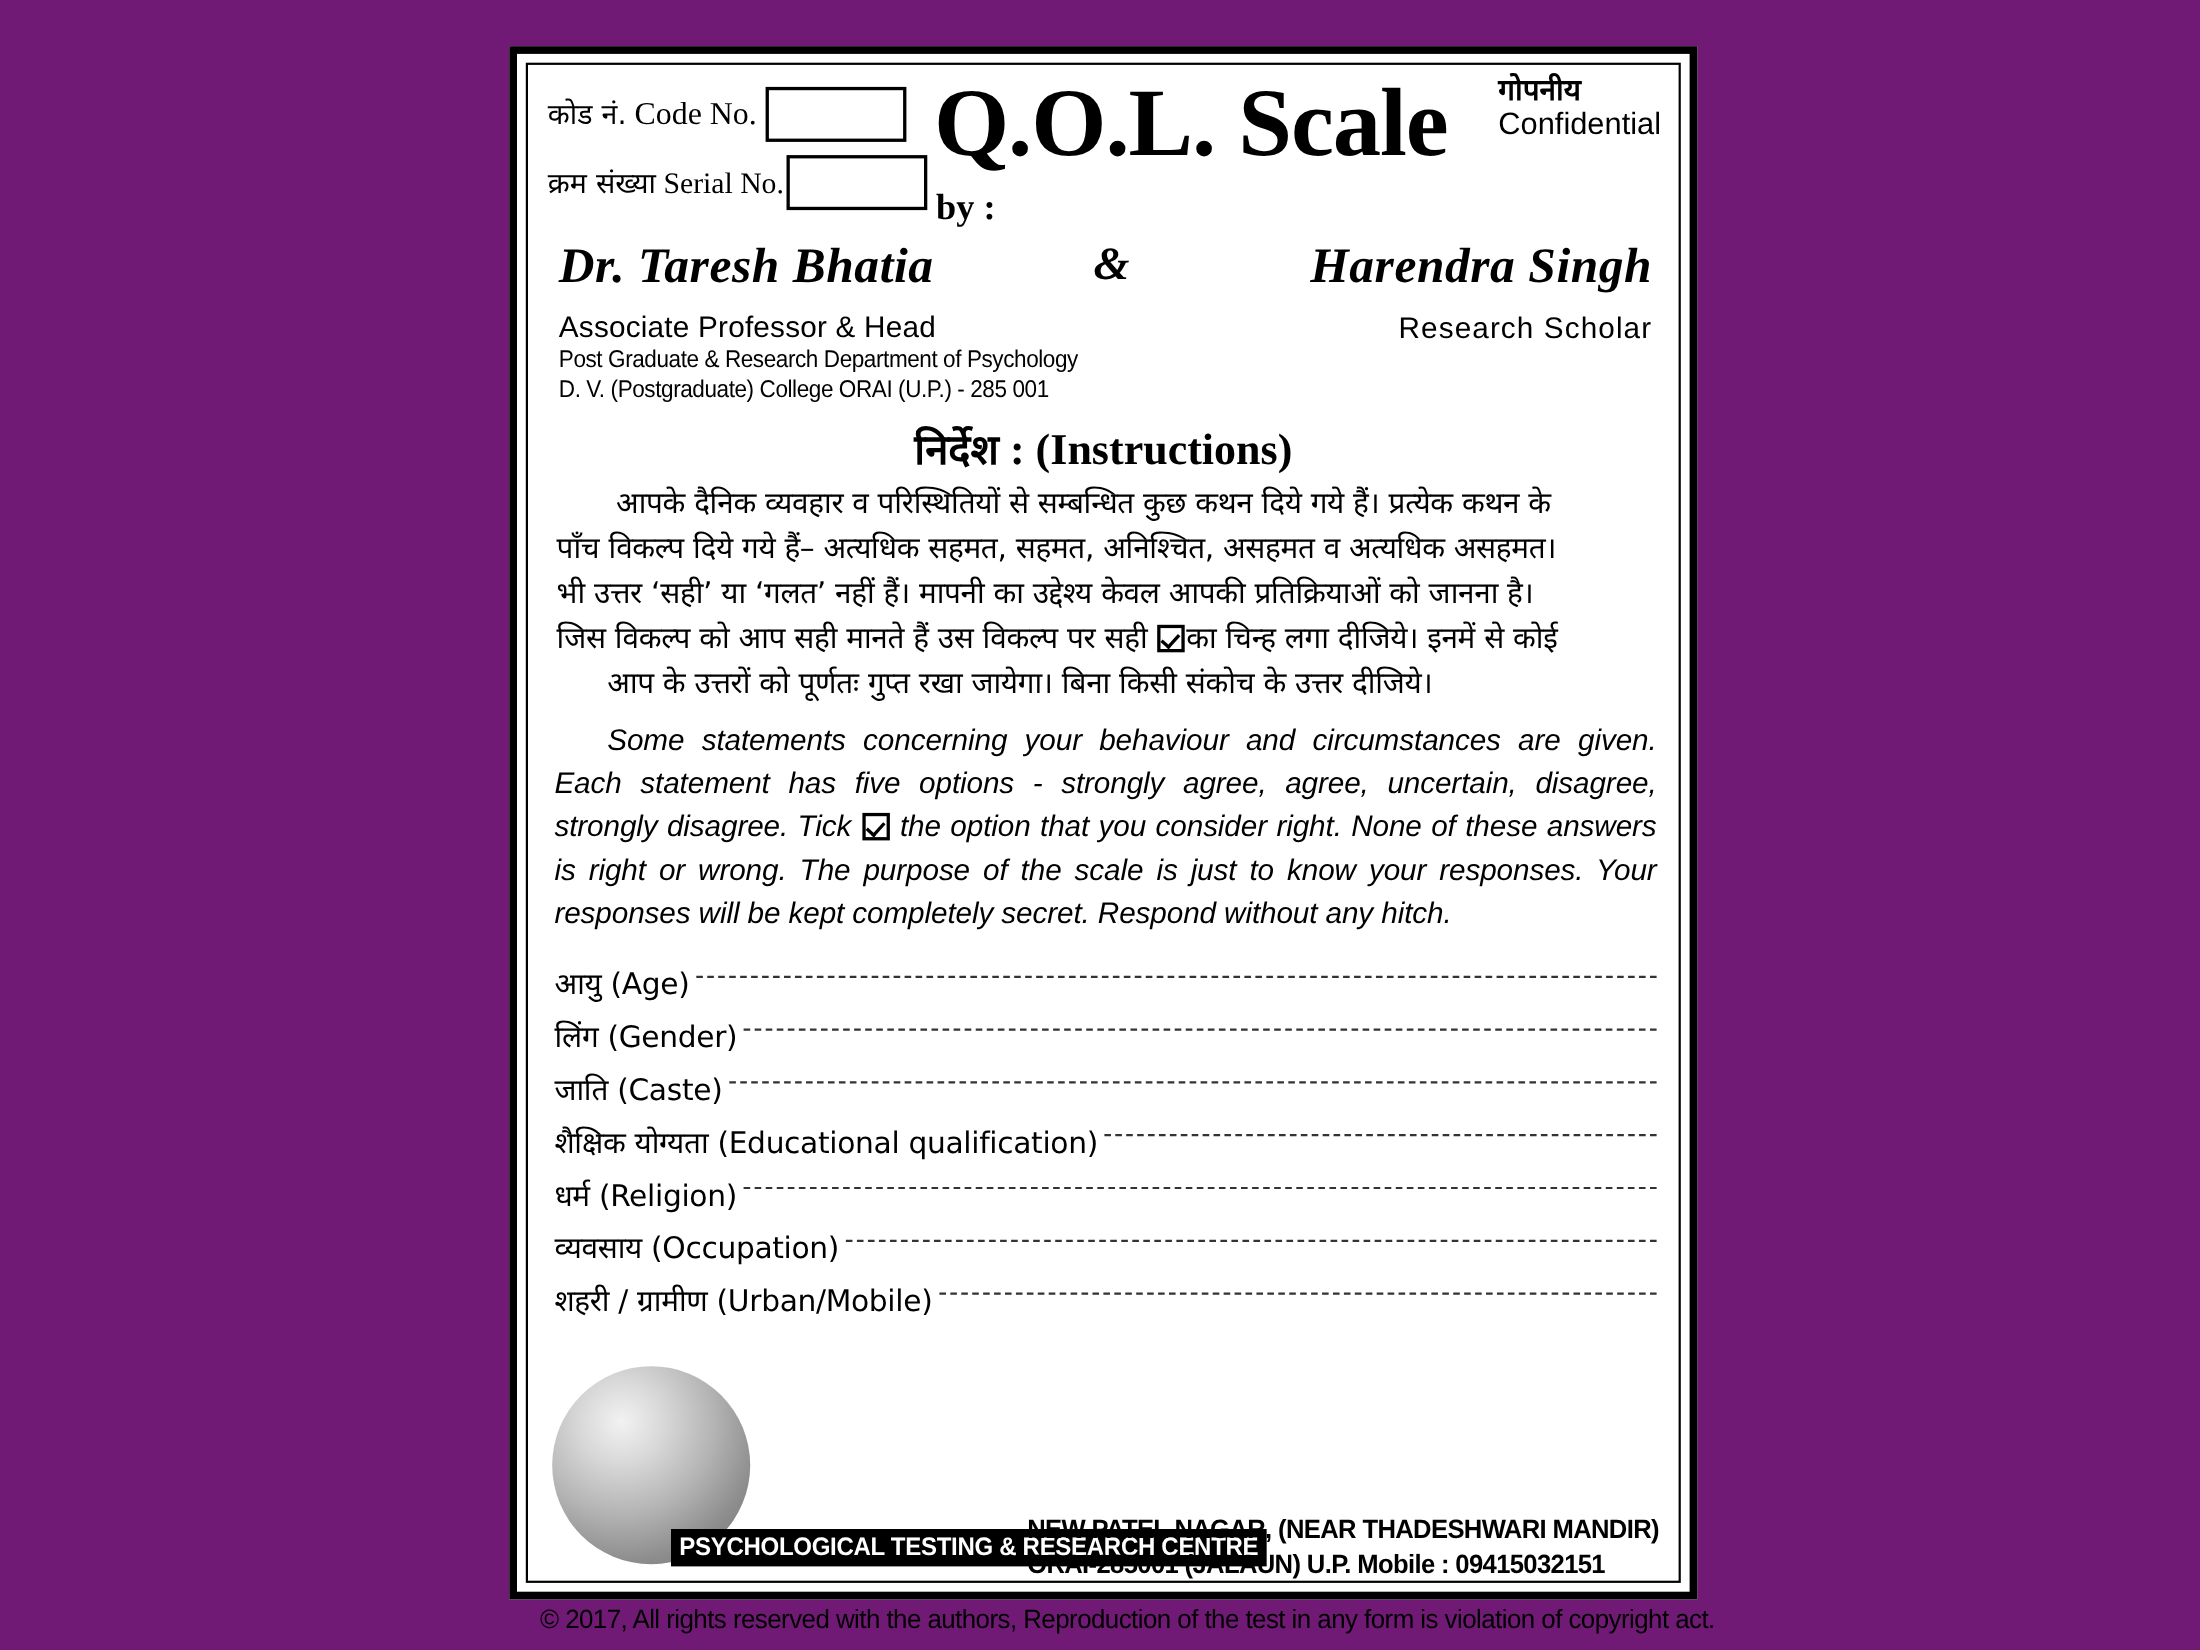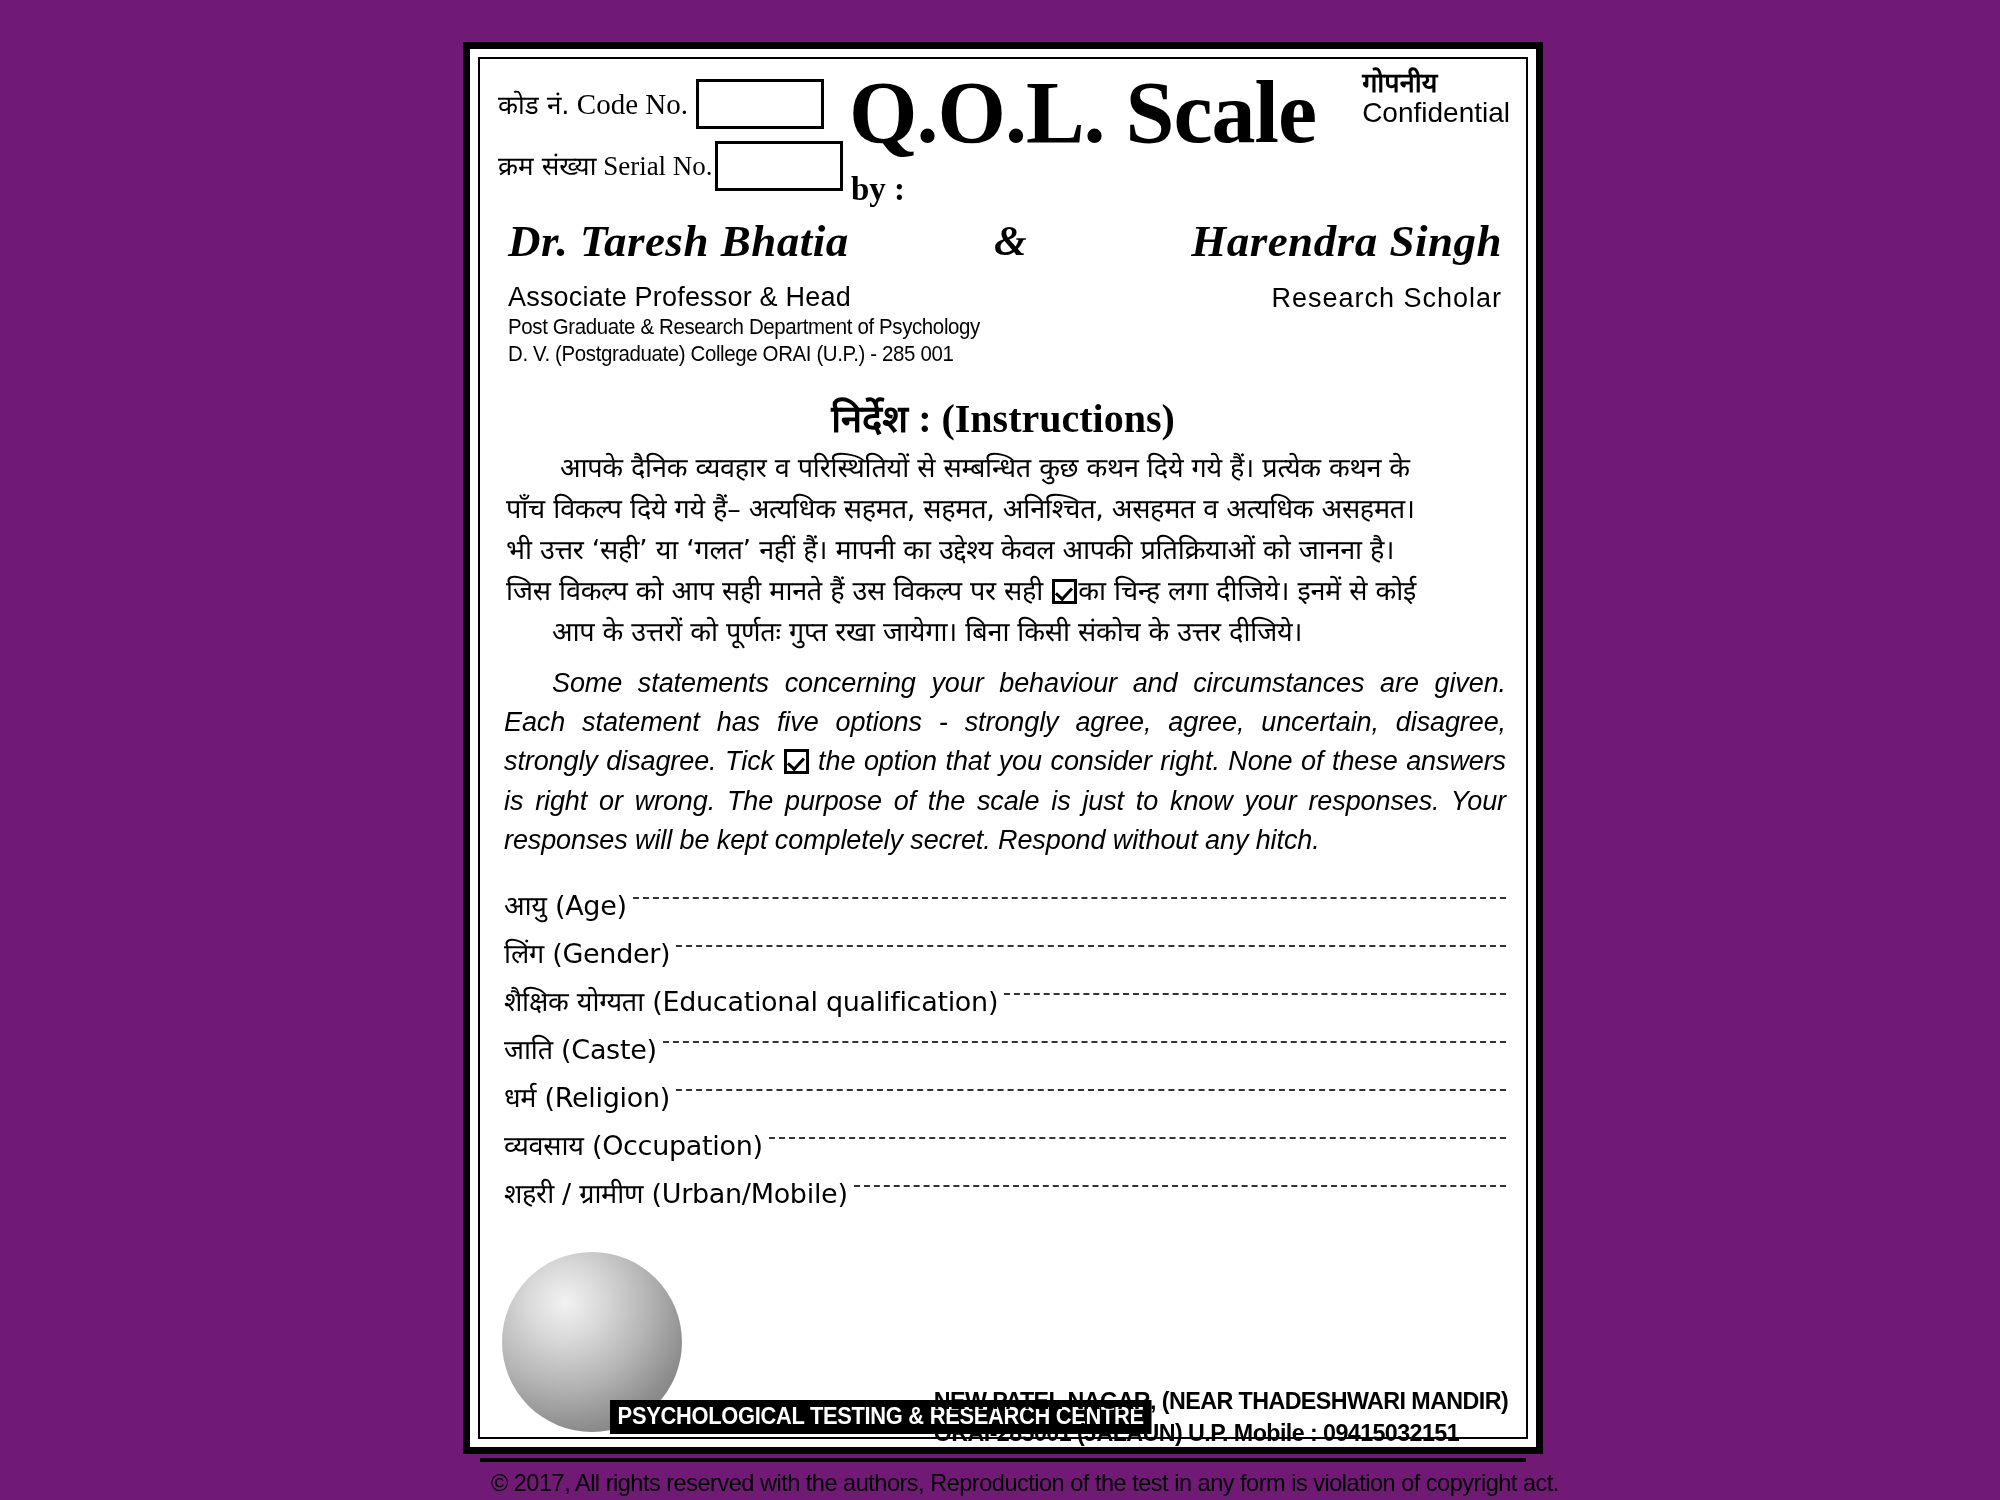--- a/index.html
+++ b/index.html
@@ -187,21 +187,20 @@
     font-size: 27px;
     letter-spacing: 1px;
   }
 
   
   .instr-heading {
     text-align: center;
     font-family: "Liberation Serif", "DejaVu Serif", serif;
     font-weight: bold;
     font-size: 40px;
-    margin-top: 10px;
     margin-bottom: 4px;
   }
   .instr-heading .hi {
     font-family: "DejaVu Sans", sans-serif;
     font-weight: bold;
     font-size: 38px;
   }
 
   .hindi-para {
     font-family: "DejaVu Sans", sans-serif;
@@ -417,25 +416,25 @@
         <div class="fields">
           <div class="field-row">
             <span class="field-label">आयु (Age)</span>
             <span class="field-rule"></span>
           </div>
           <div class="field-row">
             <span class="field-label">लिंग (Gender)</span>
             <span class="field-rule"></span>
           </div>
           <div class="field-row">
+            <span class="field-label">जाति  (Caste)</span>
+            <span class="field-rule"></span>
+          </div>
+          <div class="field-row">
             <span class="field-label">शैक्षिक योग्यता (Educational qualification)</span>
-            <span class="field-rule"></span>
-          </div>
-          <div class="field-row">
-            <span class="field-label">जाति  (Caste)</span>
             <span class="field-rule"></span>
           </div>
           <div class="field-row">
             <span class="field-label">धर्म (Religion)</span>
             <span class="field-rule"></span>
           </div>
           <div class="field-row">
             <span class="field-label">व्यवसाय (Occupation)</span>
             <span class="field-rule"></span>
           </div>

